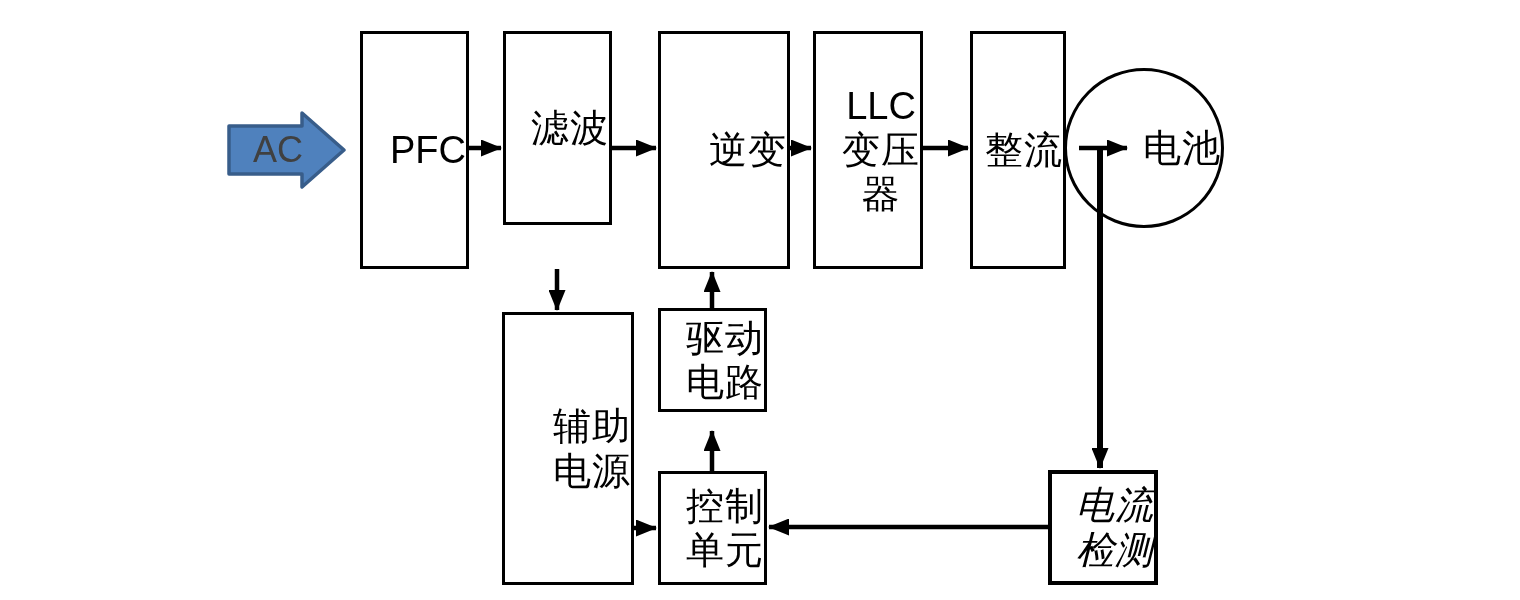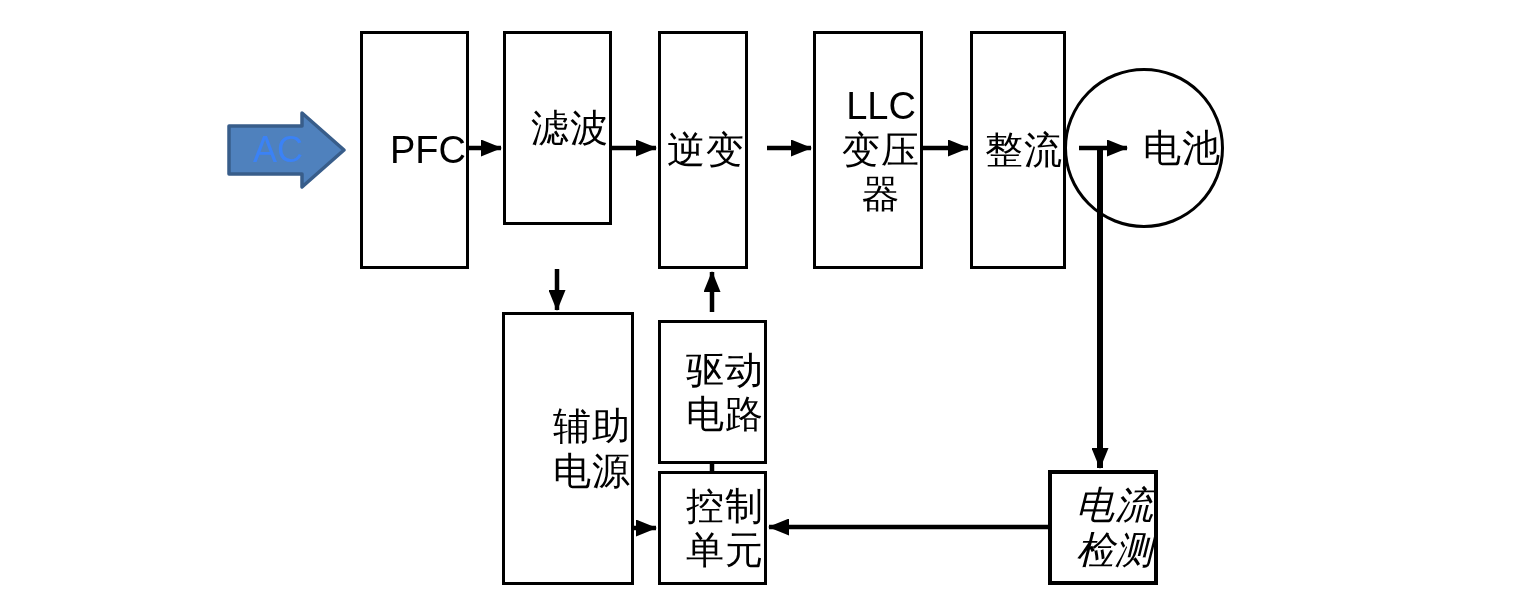--- a/index.html
+++ b/index.html
@@ -15,21 +15,21 @@
     font-size:38px;line-height:1.16;letter-spacing:1px;
   }
   .node.circle{border-radius:50%;background:transparent;border-width:3px;}
   .node.thick{border-width:4px;font-style:italic;}
   .latin{font-family:"Liberation Sans","DejaVu Sans",sans-serif;letter-spacing:0;}
   .line{display:block;}
   .ac-label{
     position:absolute;left:240px;top:126px;width:76px;height:48px;
     display:flex;align-items:center;justify-content:center;
     font-family:"Liberation Sans","DejaVu Sans",sans-serif;
-    font-size:36px;color:#3b82f6;
+    font-size:36px;color:#404040;
   }
 </style>
 </head>
 <body>
 
 <div class="canvas">
 
   <svg class="wires" viewBox="0 0 1520 600" aria-hidden="true">
     <defs>
       <marker id="arr" viewBox="0 0 21 17" markerWidth="21" markerHeight="17" refX="20" refY="8.5" orient="auto" markerUnits="userSpaceOnUse">
@@ -53,21 +53,21 @@
   </svg>
 
   <div class="node" style="left:360px;top:31px;width:109px;height:238px">
     <span class="latin">PFC</span>
   </div>
 
   <div class="node" style="left:503px;top:31px;width:109px;height:194px">
     <span>滤波</span>
   </div>
 
-  <div class="node" style="left:658px;top:31px;width:90px;height:238px">
+  <div class="node" style="left:658px;top:31px;width:132px;height:238px">
     <span>逆变</span>
   </div>
 
   <div class="node" style="left:813px;top:31px;width:110px;height:238px">
     <div>
       <span class="line latin">LLC</span>
       <span class="line">变压</span>
       <span class="line">器</span>
     </div>
   </div>
@@ -80,21 +80,21 @@
     <span>电池</span>
   </div>
 
   <div class="node" style="left:502px;top:312px;width:132px;height:273px">
     <div>
       <span class="line">辅助</span>
       <span class="line">电源</span>
     </div>
   </div>
 
-  <div class="node" style="left:658px;top:320px;width:109px;height:144px">
+  <div class="node" style="left:658px;top:308px;width:109px;height:104px">
     <div>
       <span class="line">驱动</span>
       <span class="line">电路</span>
     </div>
   </div>
 
   <div class="node" style="left:658px;top:471px;width:109px;height:114px">
     <div>
       <span class="line">控制</span>
       <span class="line">单元</span>

